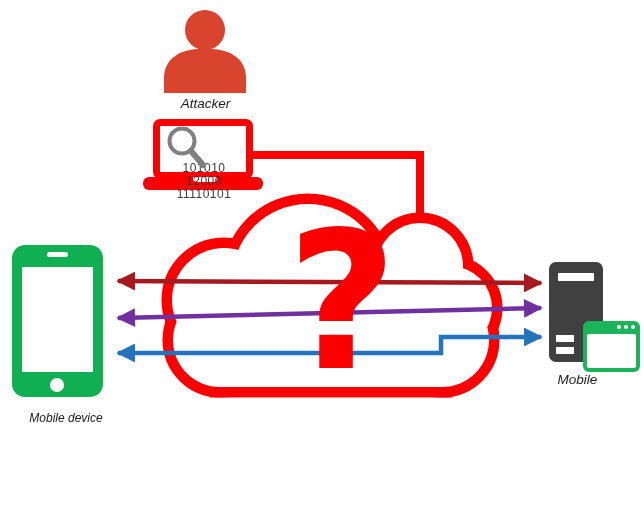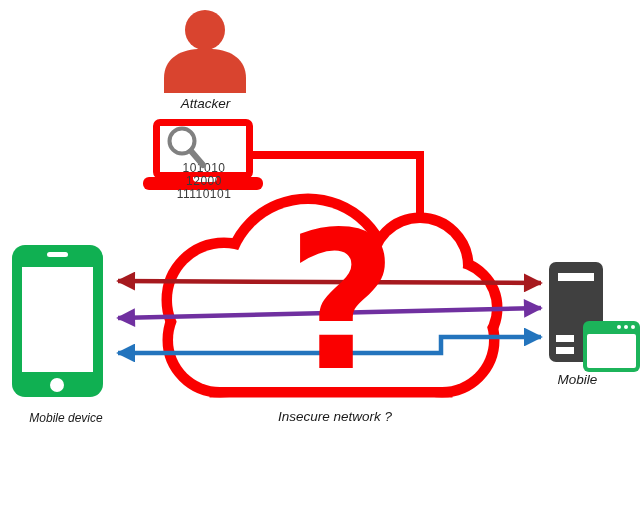--- a/index.html
+++ b/index.html
@@ -169,15 +169,14 @@
         <i></i>
         <i></i>
         <i></i>
       </span>
     <span class="window-body"></span>
   </div>
 
   <div class="abs layer-labels lbl lbl-attacker">Attacker</div>
   <div class="abs layer-labels lbl lbl-mobile">Mobile device</div>
   <div class="abs layer-labels lbl lbl-server">Mobile</div>
-  <div class="abs layer-labels lbl lbl-network">Insecure network ?</div>
 
 </div>
 
 </body></html>

